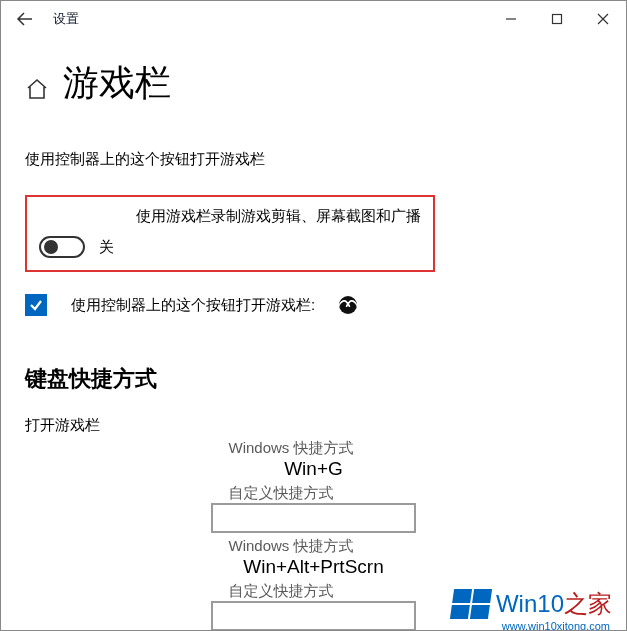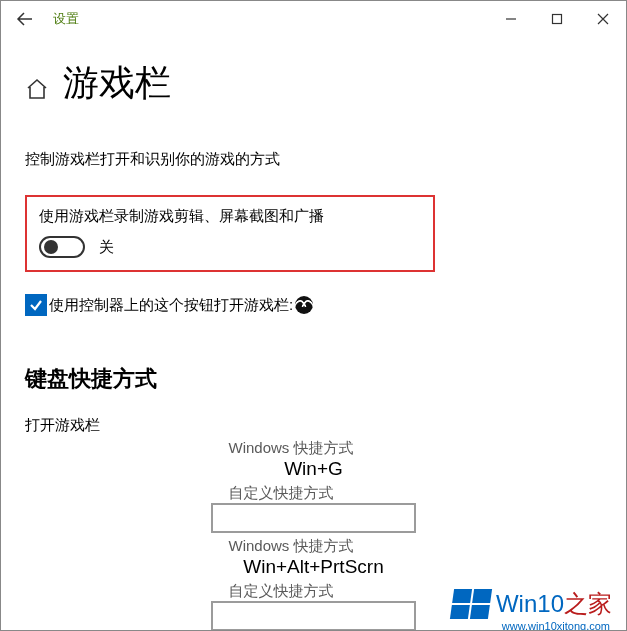--- a/index.html
+++ b/index.html
@@ -5,45 +5,45 @@
   * { box-sizing: border-box; margin: 0; padding: 0; }
   body {
     width: 627px; height: 631px;
     font-family: "Microsoft YaHei", "Segoe UI", sans-serif;
     background: #fff; color: #000;
     border: 1px solid #888;
     position: relative; overflow: hidden;
   }
   .titlebar {
     height: 36px; display: flex; align-items: center;
-    font-size: 13px; color: #4d7c0f;
+    font-size: 13px; color: #0f172a;
   }
   .tb-back { width: 48px; height: 36px; display:flex; align-items:center; justify-content:center; }
   .tb-back svg { stroke:#333; }
   .tb-title { padding-left: 4px; }
   .ctrls { margin-left:auto; display:flex; }
   .ctrl { width:46px; height:36px; display:flex; align-items:center; justify-content:center; }
   .content { padding: 8px 24px 0 24px; }
   .hdr { display:flex; align-items:center; margin-top:14px; margin-bottom:42px; }
   .hdr-icon { width:24px; height:24px; margin-top:10px; margin-right:14px; }
   .hdr h1 { font-size:36px; font-weight:400; }
   .desc { font-size:15px; color:#000; margin-bottom:26px; }
   .hl-box { border:2px solid #d33; padding:10px 12px 12px 12px; margin-bottom:22px; width:410px; }
-  .hl-label { font-size:15px; margin-bottom:10px; }
+  .hl-label { font-size:15px; margin-bottom:10px;text-align:right; }
   .toggle-row { display:flex; align-items:center; gap:14px; }
   .toggle {
     width:46px; height:22px; border:2px solid #333; border-radius:11px;
     position:relative; background:#fff;
   }
   .toggle::after {
     content:""; position:absolute; left:3px; top:2px;
     width:14px; height:14px; border-radius:50%; background:#333;
   }
   .toggle-state { font-size:15px; }
-  .chk-row { display:flex; align-items:center; gap:2px; margin-bottom:48px; }
+  .chk-row { display:flex; align-items:center; gap:24px; margin-bottom:48px; }
   .checkbox {
     width:22px; height:22px; background:#0067c0;
     display:flex; align-items:center; justify-content:center;
   }
   .chk-label { font-size:15px; }
   .xb-icon { width:18px; height:18px; border-radius:50%; background:#111; position:relative; display:inline-block; vertical-align:-3px; }
   .xb-icon::before, .xb-icon::after {
     content:""; position:absolute; width:8px; height:8px;
     border:2px solid #fff; border-radius:50% 50% 0 0; border-bottom:none;
   }
@@ -95,21 +95,21 @@
 
 <div class="content">
 
   <div class="hdr">
     <svg class="hdr-icon" viewBox="0 0 24 24" fill="none" stroke="#333" stroke-width="1.6">
         <path d="M3 11 L12 3 L21 11 M5 10 V21 H19 V10"></path>
       </svg>
     <h1>游戏栏</h1>
   </div>
 
-  <div class="desc">控制游戏栏打开和识别你的游戏的方式</div>
+  <div class="desc">使用控制器上的这个按钮打开游戏栏</div>
 
   <div class="hl-box">
     <div class="hl-label">使用游戏栏录制游戏剪辑、屏幕截图和广播</div>
     <div class="toggle-row">
       <div class="toggle"></div>
       <div class="toggle-state">关</div>
     </div>
   </div>
 
   <div class="chk-row">

